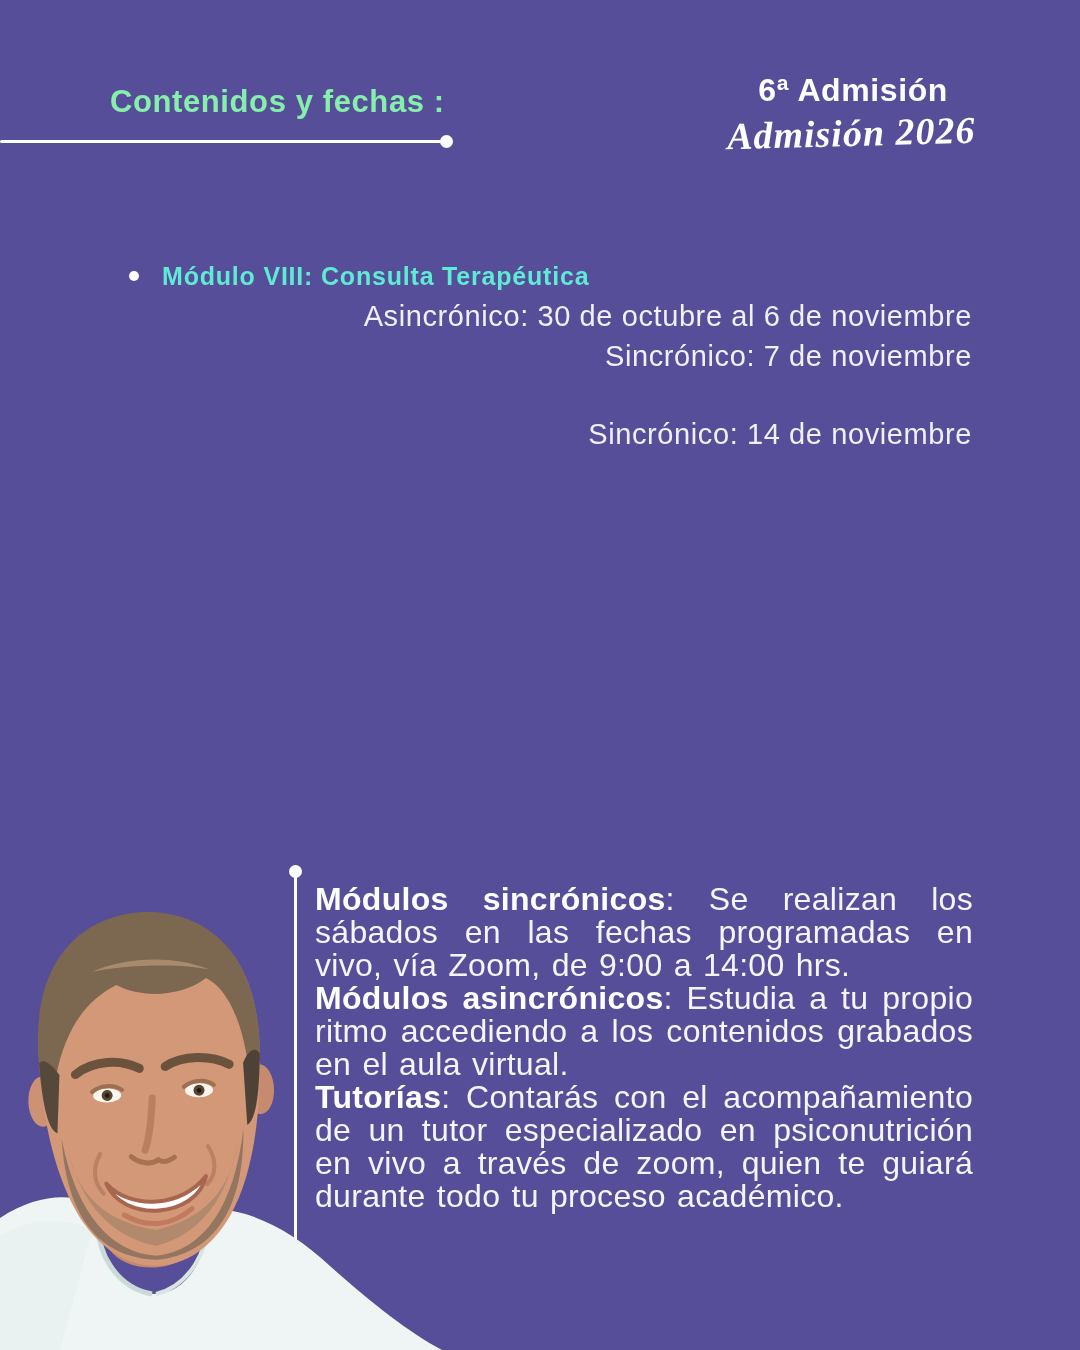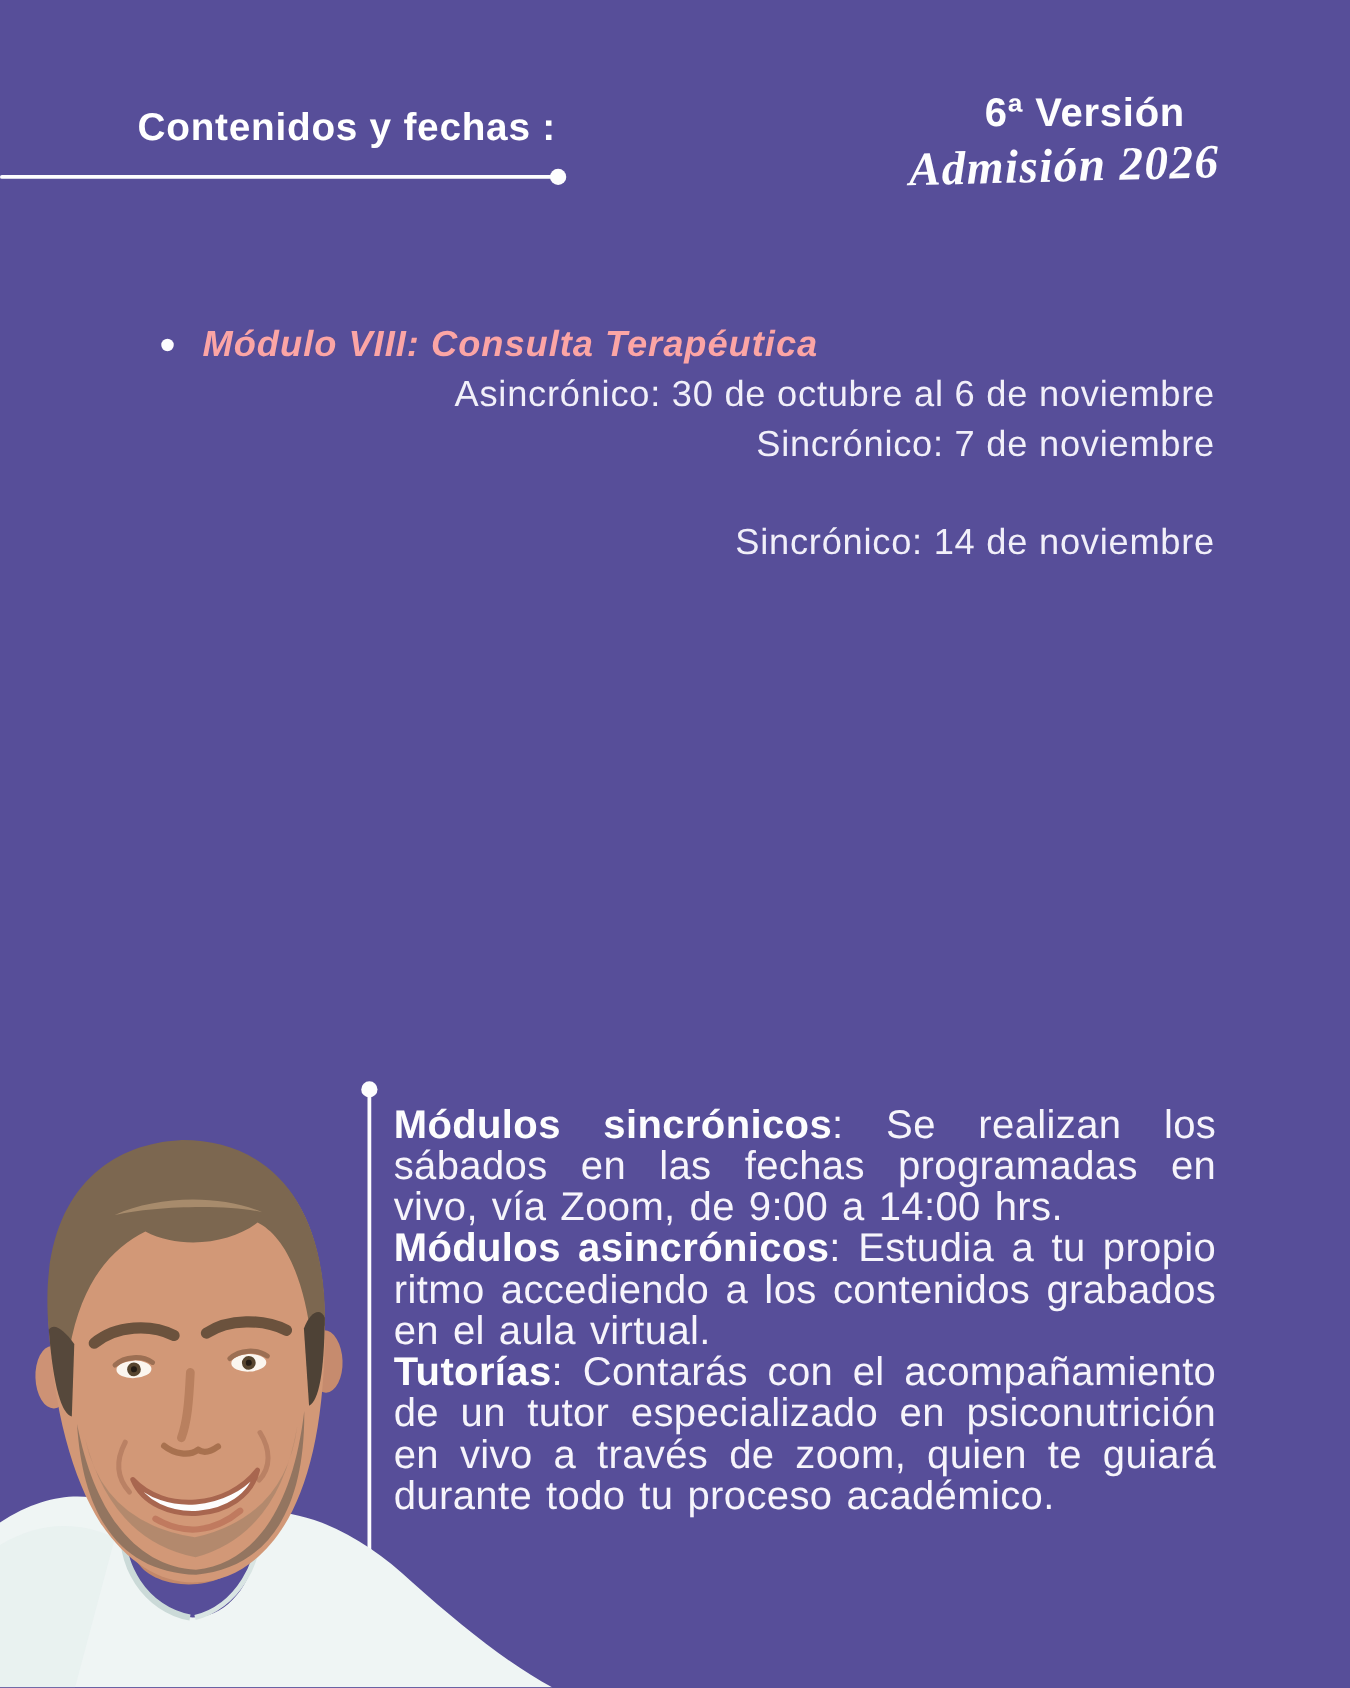--- a/index.html
+++ b/index.html
@@ -10,21 +10,21 @@
     background:#574E99;
     color:#FFFFFF;
     font-family:"Liberation Sans", sans-serif;
     overflow:hidden;
   }
 
   
   .header-title {
     position:absolute; left:110px; top:84px;
     font-size:31px; font-weight:700; letter-spacing:0.6px;
-    color:#ffffff;
+    color:#86efac;
   }
   .header-rule {
     position:absolute; left:0; top:140px;
     width:442px; height:3px; background:#FDFDFE; border-radius:2px;
   }
   .header-rule-dot {
     position:absolute; left:440px; top:135px;
     width:13px; height:13px; border-radius:50%; background:#FDFDFE;
   }
   .version-block {
@@ -44,24 +44,23 @@
   
   .modules { position:absolute; left:103px; top:256px; width:869px; }
   .module-title-row { display:flex; align-items:flex-start; }
   .bullet-spacer { width:26px; flex:none; }
   .bullet-dot {
     width:10px; height:10px; border-radius:50%;
     background:#FDFDFE; margin-top:15px; flex:none;
   }
   .title-gap { width:23px; flex:none; }
   .module-title {
-    flex:1; font-size:29px; font-weight:700; line-height:40px;
+    flex:1; font-size:25px; font-weight:700; line-height:40px;
     letter-spacing:0.8px; text-align:justify; text-align-last:left;
-    color:#fca5a5;
-    font-style:italic;
+    color:#5eead4;
   }
   .module-dates { margin-top:0;text-align:right; }
   .module-date {
     font-size:29px; font-weight:400; line-height:40px;
     letter-spacing:0.6px; color:#F1EFF9;
   }
   .module + .module { margin-top:38px; }
 
   
   .info-dot {
@@ -87,21 +86,21 @@
   .photo-wrap svg { display:block; width:470px; height:450px; }
 </style>
 </head>
 <body style="background: rgb(87, 78, 153);">
 
 <div class="header-title">Contenidos y fechas :</div>
 <div class="header-rule"></div>
 <div class="header-rule-dot"></div>
 
 <div class="version-block">
-  <div class="version-label">6ª Versión</div>
+  <div class="version-label">6ª Admisión</div>
   <div class="admission-label">Admisión 2026</div>
 </div>
 
 <div class="modules">
 
   <div class="module">
     <div class="module-title-row">
       <span class="bullet-spacer"></span>
       <span class="bullet-dot"></span>
       <span class="title-gap"></span>

